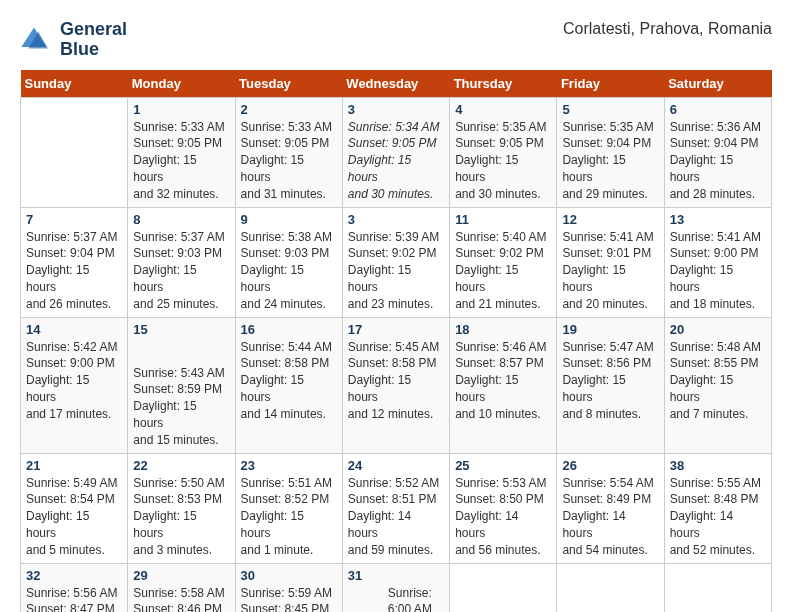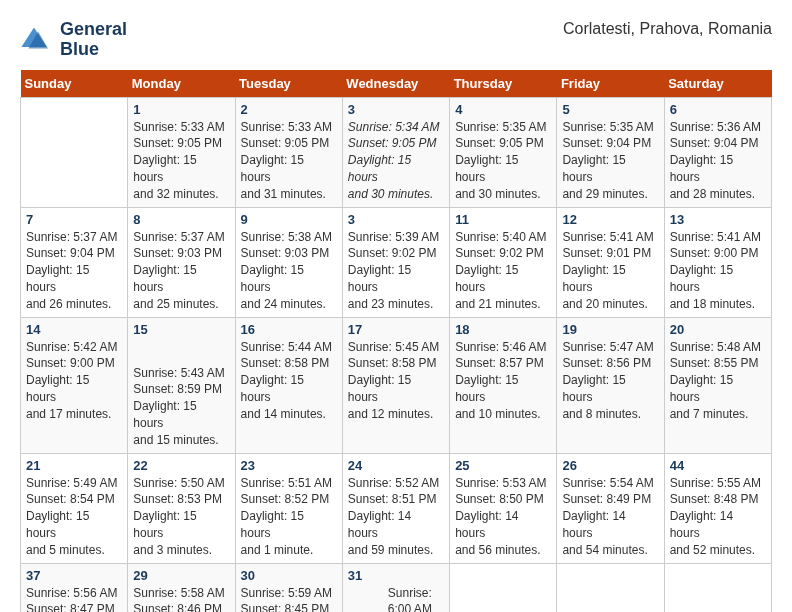--- a/index.html
+++ b/index.html
@@ -305,30 +305,30 @@
 and 56 minutes.</div>
         </td>
         <td>
           <span class="day-num">26</span>
           <div class="day-info" style="white-space: pre-line;">Sunrise: 5:54 AM
 Sunset: 8:49 PM
 Daylight: 14 hours
 and 54 minutes.</div>
         </td>
         <td>
-          <span class="day-num">44</span>
+          <span class="day-num">38</span>
           <div class="day-info" style="white-space: pre-line;">Sunrise: 5:55 AM
 Sunset: 8:48 PM
 Daylight: 14 hours
 and 52 minutes.</div>
         </td>
       </tr>
       <tr>
         <td>
-          <span class="day-num">37</span>
+          <span class="day-num">32</span>
           <div class="day-info" style="white-space: pre-line;">Sunrise: 5:56 AM
 Sunset: 8:47 PM
 Daylight: 14 hours
 and 50 minutes.</div>
         </td>
         <td>
           <span class="day-num">29</span>
           <div class="day-info" style="white-space: pre-line;">Sunrise: 5:58 AM
 Sunset: 8:46 PM
 Daylight: 14 hours

